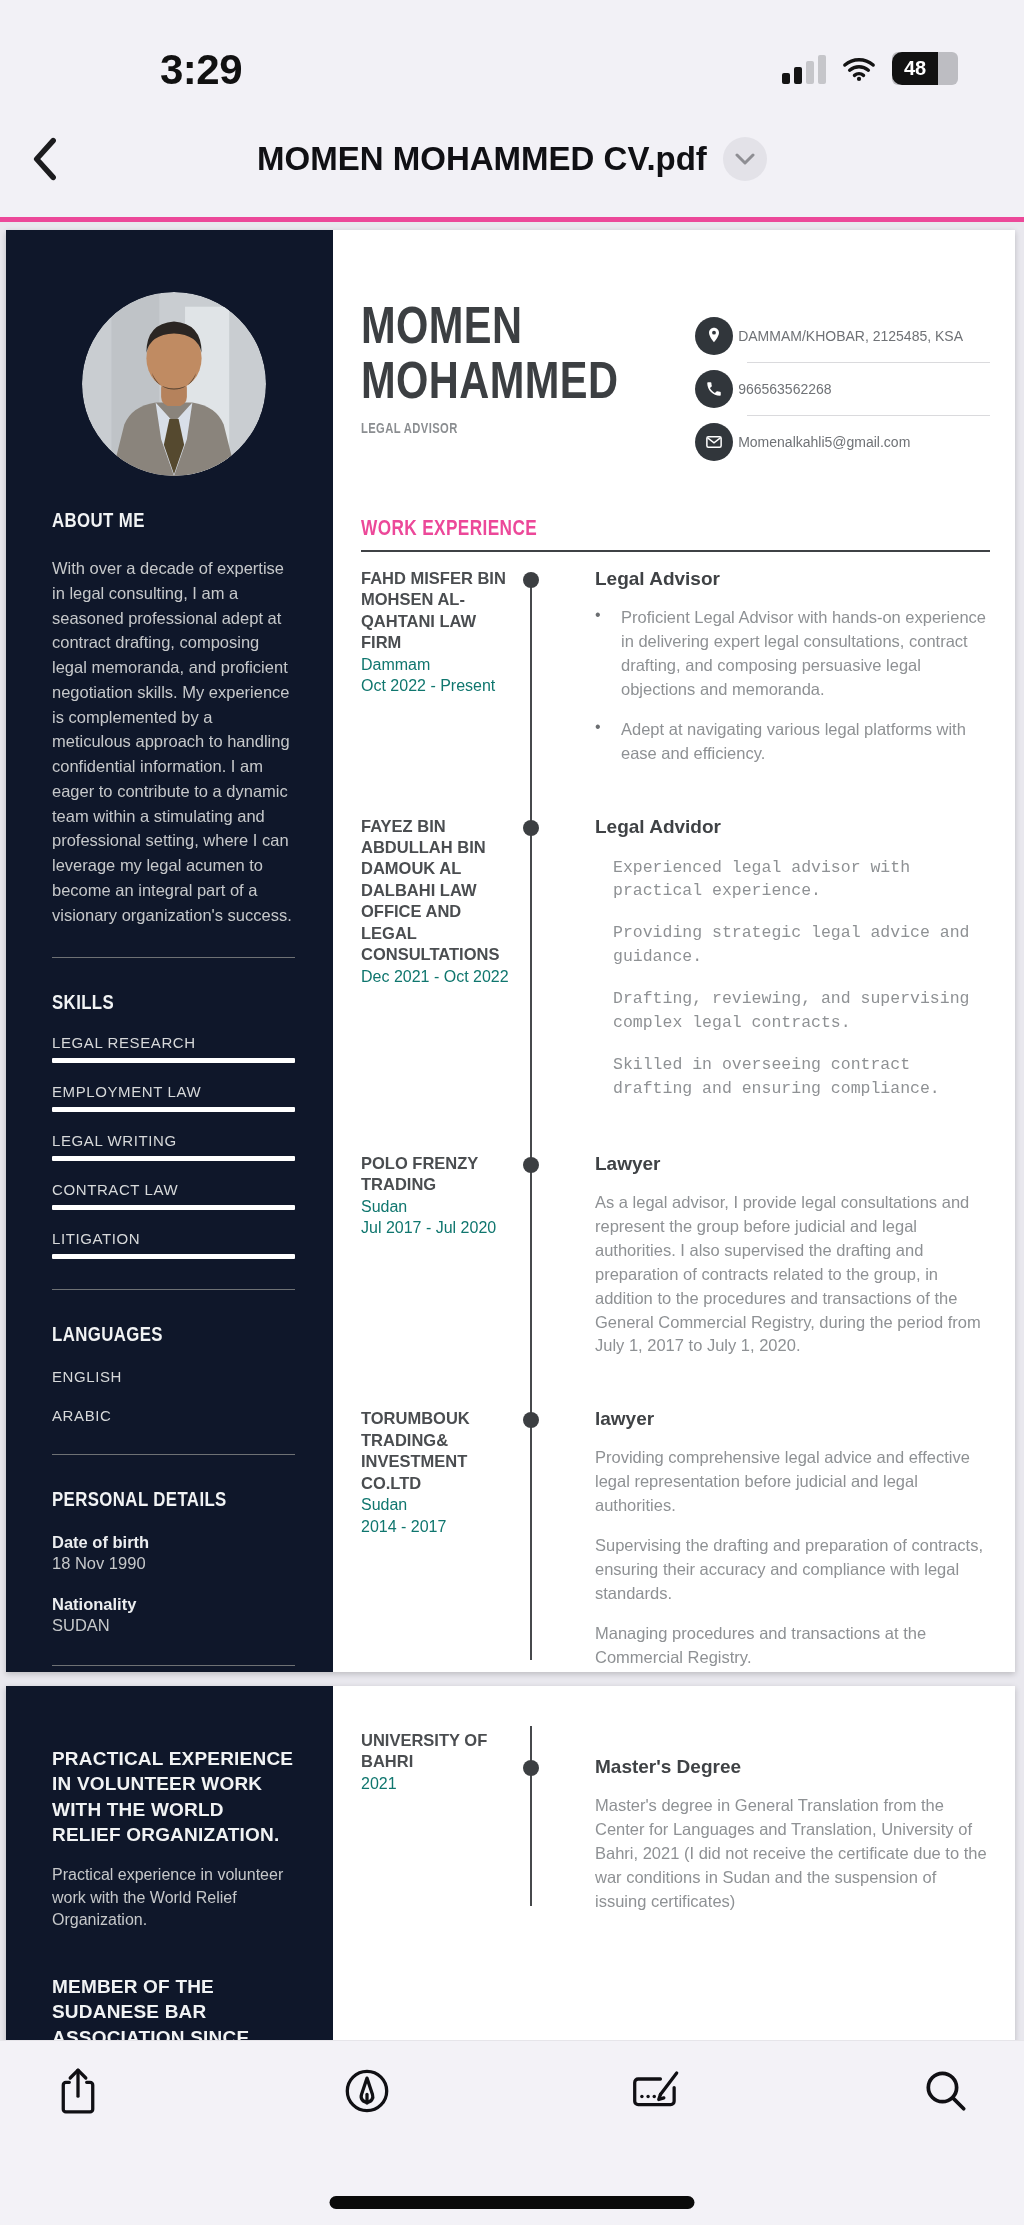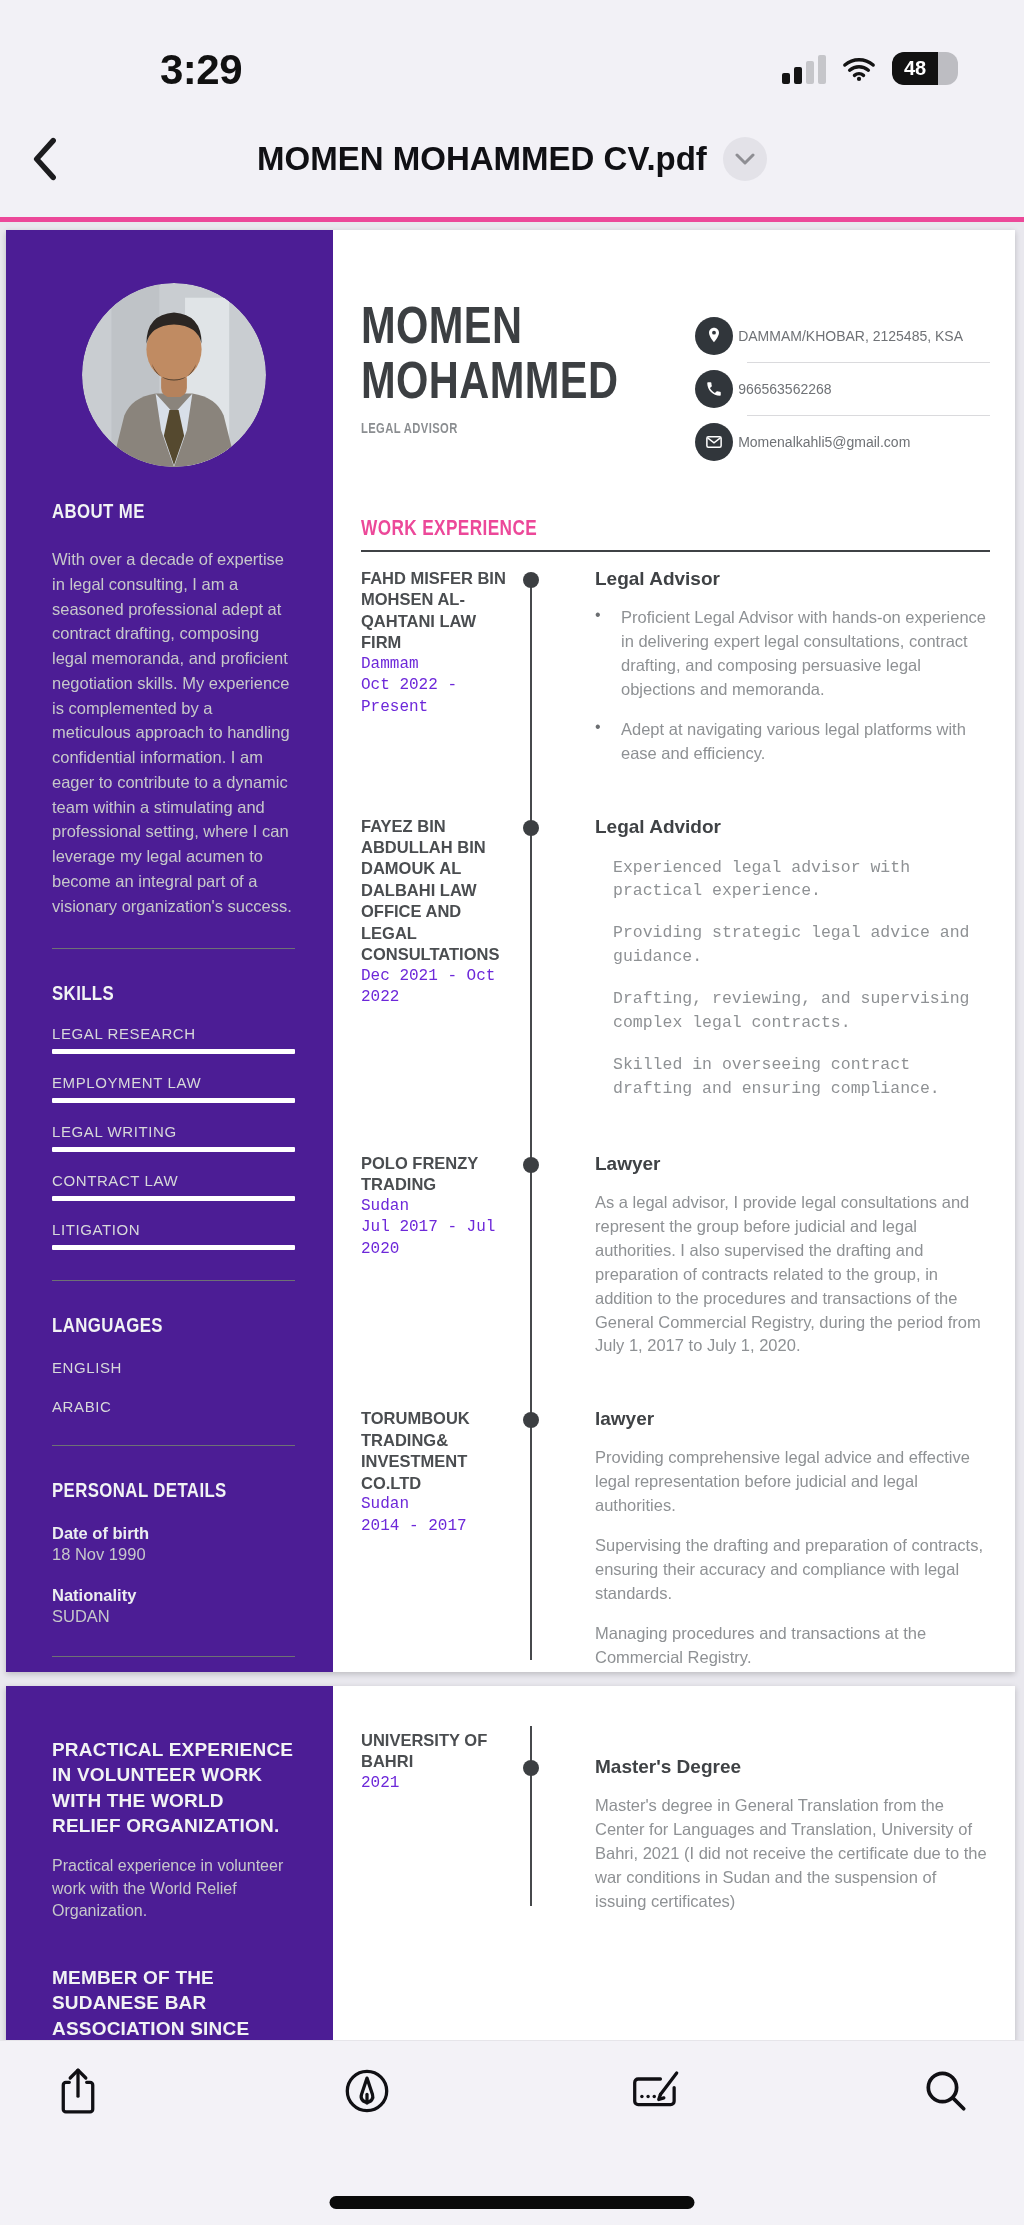--- a/index.html
+++ b/index.html
@@ -10,38 +10,38 @@
   
   .status-bar { position:absolute; top:0; left:0; right:0; height:100px; }
   .sb-time { position:absolute; left:96px; top:46px; width:210px; text-align:center; font-size:42px; font-weight:700; color:#111; letter-spacing:-.5px; }
   .sb-right { position:absolute; right:74px; top:52px; display:flex; align-items:center; gap:16px; }
   .sig { display:flex; align-items:flex-end; gap:4px; height:30px; }
   .sig i { display:block; width:8px; border-radius:2px; }
   .sig i:nth-child(1){height:11px;background:#141414;}
   .sig i:nth-child(2){height:17px;background:#141414;}
   .sig i:nth-child(3){height:23px;background:#c6c6ca;}
   .sig i:nth-child(4){height:29px;background:#c6c6ca;}
-  .batt { position:relative; width:66px; height:33px; border-radius:12px; overflow:hidden; background:#bdbdc2; }
+  .batt { position:relative; width:66px; height:33px; border-radius:6px; overflow:hidden; background:#bdbdc2; }
   .batt .fill { position:absolute; left:0; top:0; bottom:0; width:70%; background:#121212; border-radius:10px 0 0 10px; }
   .batt .pct { position:absolute; left:0; top:0; width:70%; height:100%; display:flex; align-items:center; justify-content:center; color:#fff; font-size:20px; font-weight:700; }
   .batt-cap { width:5px; height:13px; background:#bdbdc2; border-radius:0 4px 4px 0; margin-left:-13px; }
 
   
   .nav-bar { position:absolute; top:100px; left:0; right:0; height:122px; border-bottom:5px solid #ec4899; }
   .nav-back { position:absolute; left:16px; top:50%; transform:translateY(-50%); width:56px; height:56px; display:flex; align-items:center; justify-content:center; background:none; border:none; cursor:pointer; }
   .nav-title-wrap { position:absolute; left:0; right:0; top:50%; transform:translateY(-50%); display:flex; align-items:center; justify-content:center; gap:16px; }
   .nav-title { font-size:33px; font-weight:600; color:#101014; }
   .nav-more { width:44px; height:44px; border-radius:50%; background:#e3e2e8; border:none; display:flex; align-items:center; justify-content:center; cursor:pointer; }
 
   
   .viewer { position:absolute; top:222px; left:0; right:0; bottom:0; background:#e9e8ee; overflow:hidden; }
   .page { position:absolute; left:6px; width:1009px; background:#fff; box-shadow:0 2px 6px rgba(0,0,0,.2); display:flex; }
   .page1 { top:8px; height:1442px; }
   .page2 { top:1464px; height:780px; }
-  .side { width:327px; flex:none; background:#4c1d95; color:#c9cbcd; padding:5px 38px 0 46px; overflow:hidden; }
+  .side { width:327px; flex:none; background:#0f172a; color:#c9cbcd; padding:14px 38px 0 46px; overflow:hidden; }
   .main { flex:1; padding:0 25px 0 28px; color:#3f4245; overflow:hidden; position:relative; }
 
   .cond { display:inline-block; transform:scaleX(.8); transform-origin:left center; white-space:nowrap; font-weight:700; letter-spacing:.5px; }
 
   
   .avatar { width:184px; height:184px; border-radius:50%; overflow:hidden; margin:48px auto 0; display:block; }
   .side-h { font-size:21px; color:#f1f3f4; margin-top:32px; }
   .side-p { font-size:16.5px; line-height:1.5; color:#c6c8ca; margin-top:24px; }
   .side hr { border:none; border-top:1px solid #6e7174; margin-top:30px; }
   .skill { margin-top:20px; }
@@ -68,21 +68,21 @@
   .sec-h { font-size:21.5px; color:#ec4899; padding-bottom:9px; border-bottom:2px solid #3f4245; }
   .xp { margin-top:50px; }
   .entries { position:relative; margin-top:16px; }
   .entries::before { content:""; position:absolute; left:169px; top:10px; bottom:26px; width:2px; background:#47494c; }
   .edu-entries::before { bottom:-26px; }
   .entry { position:relative; display:flex; margin-bottom:34px;gap:24px; }
   .entry:last-child { margin-bottom:0; }
   .e-left { width:150px; flex:none; }
   .e-right { flex:1; margin-left:60px; }
   .company { font-size:16.5px; font-weight:700; color:#4a4d50; line-height:1.3; }
-  .loc, .dates { font-size:16px; color:#6d28d9; line-height:1.35;font-family:Liberation Mono, monospace; }
+  .loc, .dates { font-size:16px; color:#0f766e; line-height:1.35; }
   .e-title { font-size:19px; font-weight:700; color:#3f4245; }
   .dot { position:absolute; left:162px; top:4px; width:16px; height:16px; border-radius:50%; background:#3c3f42; }
   .bullets { margin-top:16px; }
   .b-row { display:flex; margin-bottom:16px; }
   .b-mark { width:26px; flex:none; color:#6b6e71; font-size:16px; }
   .b-txt, .para { font-size:16.5px; color:#8e9194; line-height:1.45; }
   .lines .para { margin:18px;font-family:Liberation Mono, monospace; }
   .paras .para { margin-bottom:16px; }
   .e-body { margin-top:16px; }
   .edu-sec { margin-top:56px; }

